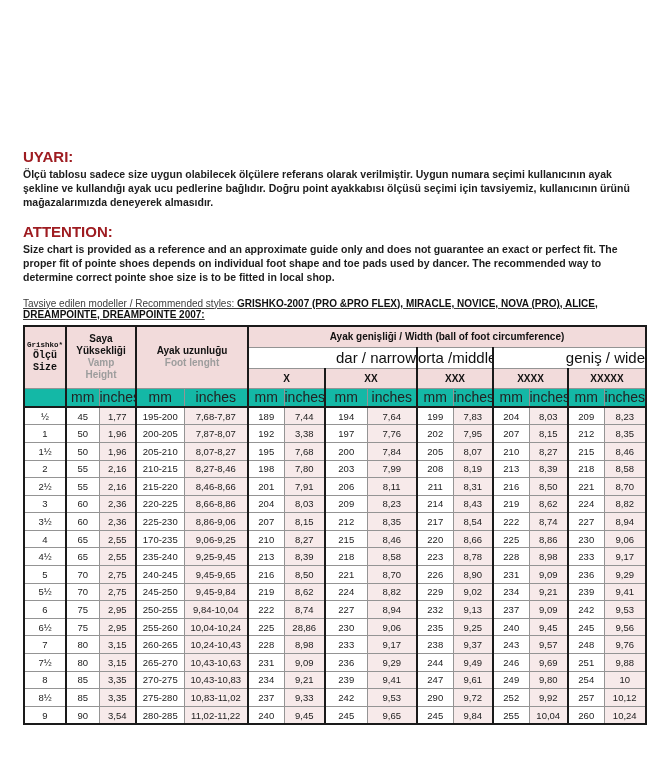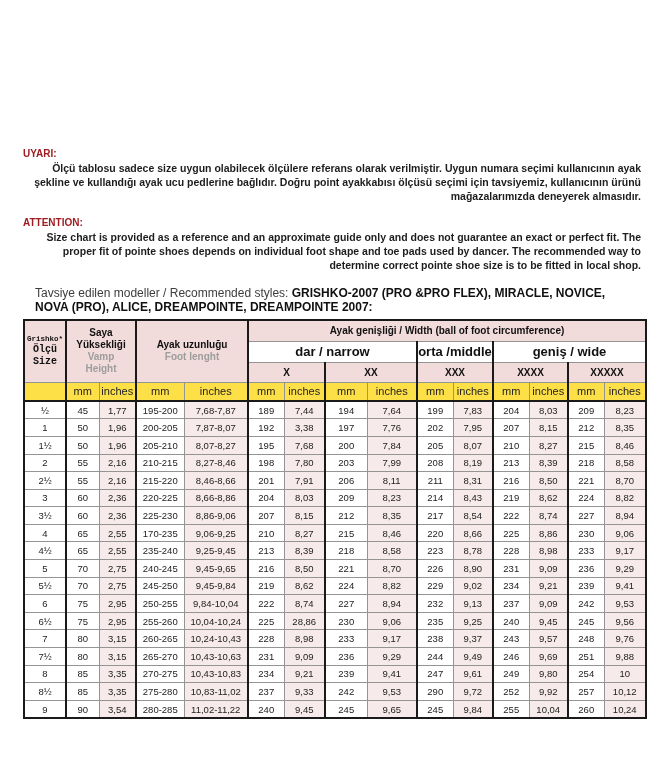--- a/index.html
+++ b/index.html
@@ -3,49 +3,49 @@
 <meta charset="utf-8">
 <style>
   html,body{margin:0;padding:0;background:#ffffff;}
   body{
     width:663px;height:780px;overflow:hidden;
     font-family:"Liberation Sans","DejaVu Sans",sans-serif;
     color:#1c1c1c;
   }
   .page{padding:148px 22px 0 23px;width:618px;}
 
-  .warn-title{color:#9e1c21;font-weight:bold;font-size:10px;margin:0 0 3px 0;}
-  .warn-body{font-weight:bold;font-size:10.5px;line-height:1.33;color:#1d1d1d;margin:0 0 13px 0;text-align:right;}
+  .warn-title{color:#9e1c21;font-weight:bold;font-size:15px;margin:0 0 3px 0;}
+  .warn-body{font-weight:bold;font-size:10.5px;line-height:1.33;color:#1d1d1d;margin:0 0 13px 0;}
   .arch-line{font-weight:bold;font-size:10.5px;margin:2px 0 1px 0;color:#111;}
-  .styles-line{font-size:12px;color:#3c3c3c;margin:0 0 5px 12px;}
+  .styles-line{font-size:10px;color:#3c3c3c;margin:0 0 5px 0;text-decoration:underline;}
   .styles-value{font-weight:bold;color:#101010;}
 
   table.size-table{
     border-collapse:collapse;table-layout:fixed;width:617px;
     border:2px solid #1a1a1a;font-size:9.5px;color:#222;
   }
   .size-table th,.size-table td{
     border:1px solid #949494;padding:0;text-align:center;vertical-align:middle;
     overflow:hidden;white-space:nowrap;
   }
   
   .size-table .ge{border-right:2px solid #1a1a1a;}
   
   .hdr-pink{background:#f2dbdb;}
   .hdr-white{background:#ffffff;}
   thead th{border-color:#4a4a4a;}
   .h-row1 th{height:20px;font-size:10px;font-weight:bold;color:#111;}
-  .h-row2 th{height:20px;font-size:13px;font-weight:bold;color:#111;}
+  .h-row2 th{height:20px;font-size:15px;font-weight:normal;color:#111;text-align:right;}
   .h-row3 th{height:19px;font-size:10px;font-weight:bold;color:#111;}
   .size-head{font-size:7px;font-weight:bold;line-height:1.15;font-family:Liberation Mono, monospace;}
   .size-head .big{font-size:7.5px;display:block;}
   .size-head span{display:block;}
   .head-tr{display:block;font-size:10px;font-weight:bold;color:#111;line-height:1.2;}
   .head-en{display:block;font-size:10px;font-weight:bold;color:#9d9d9d;line-height:1.2;}
-  .unit-row td{height:17px;background:#fde047;font-size:11px;color:#222;border-bottom:2px solid #1a1a1a;}
+  .unit-row td{height:17px;background:#14b8a6;font-size:14px;color:#222;border-bottom:2px solid #1a1a1a;}
   tbody td{height:16.6px;background:#ffffff;}
   tbody td.in-tint{background:#f7eaea;}
   tbody td.c-size{font-size:9.5px;}
 </style>
 </head>
 <body>
 
 <div class="page">
 
   <p class="warn-title">UYARI:</p>

